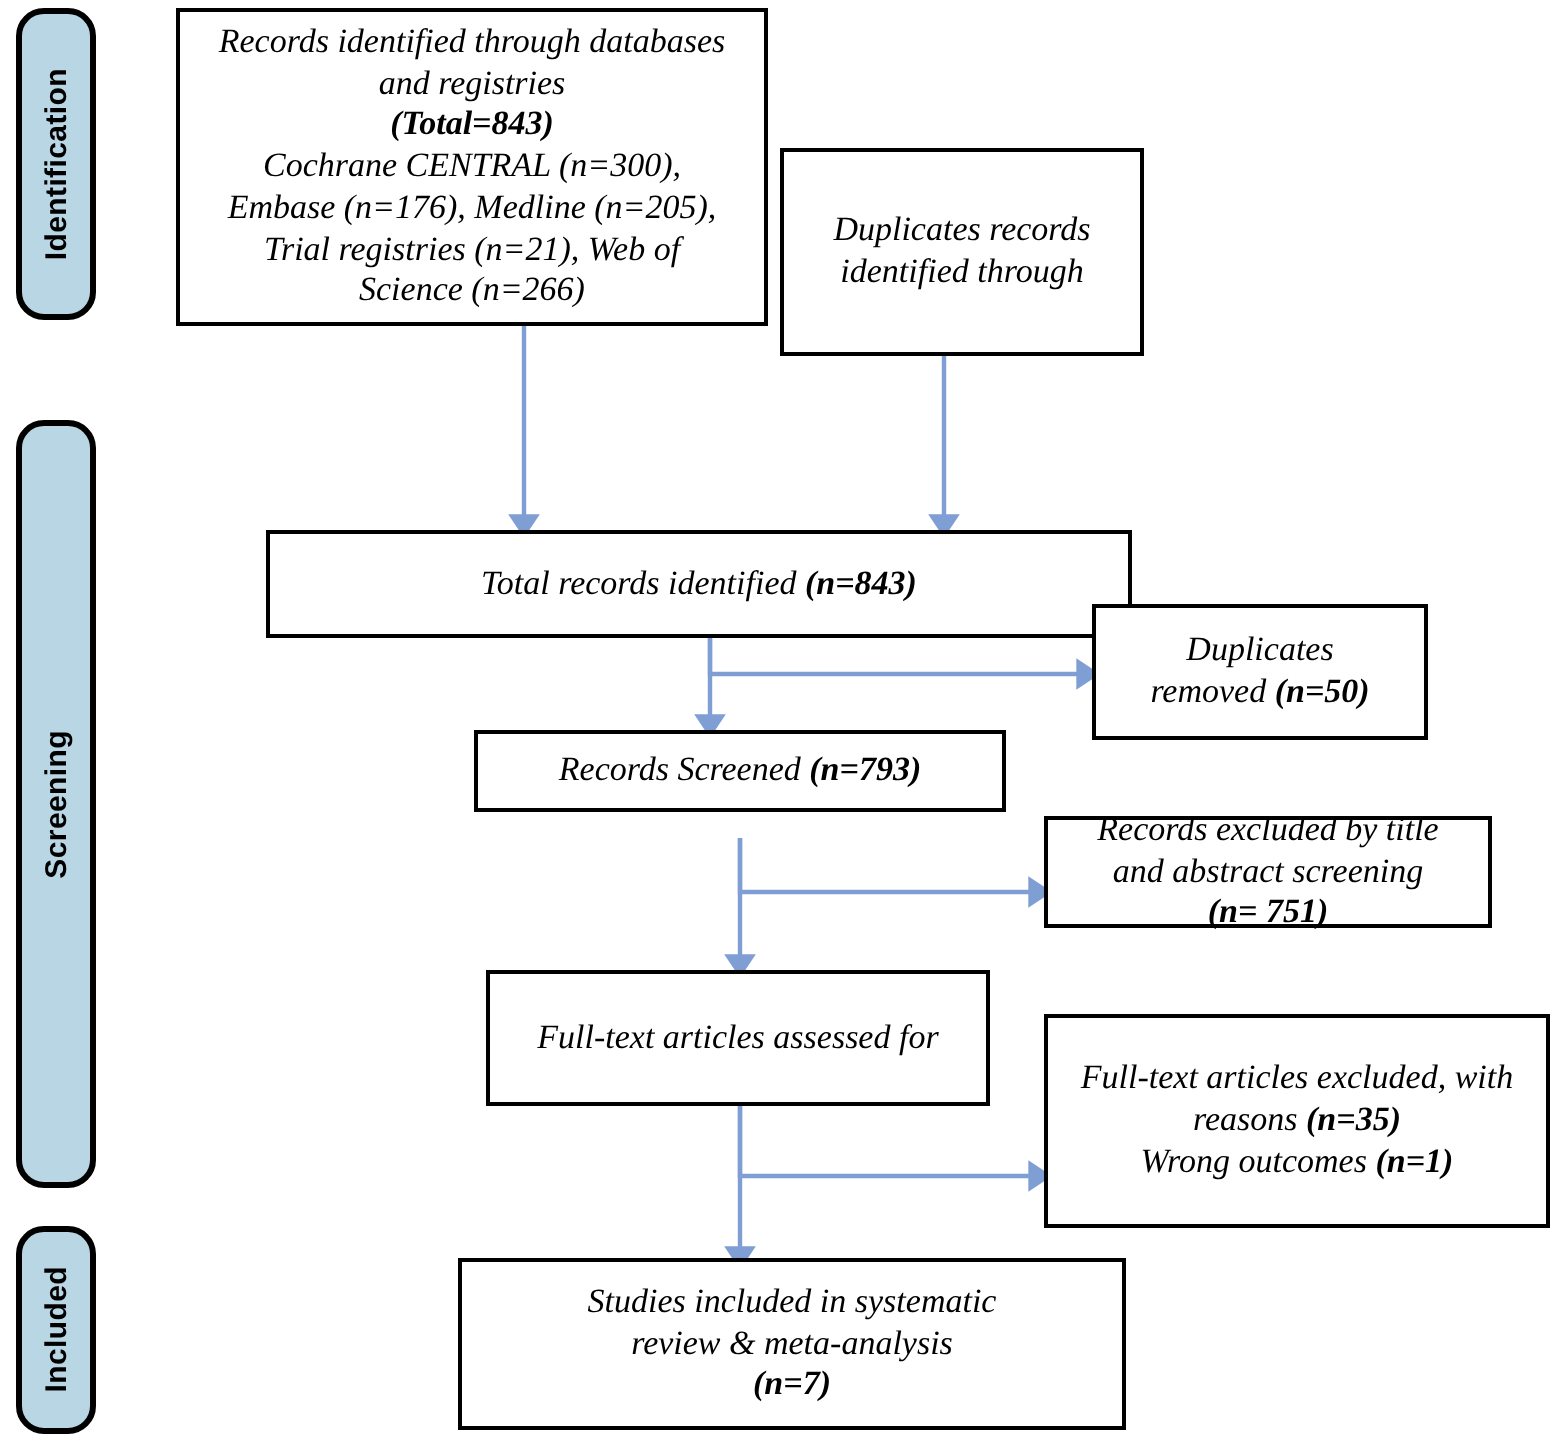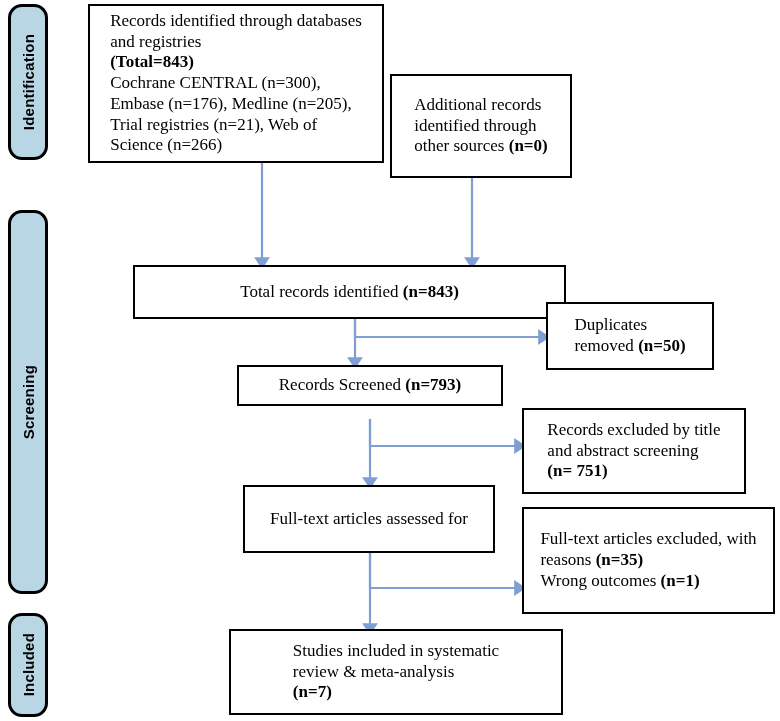--- a/index.html
+++ b/index.html
@@ -51,25 +51,26 @@
     position: absolute;
     background: #ffffff;
     border: 2.5px solid #000000;
     box-sizing: border-box;
     display: flex;
     align-items: center;
     justify-content: center;
     z-index: 2;
   }
   .box-text {
-    text-align: left;
+    text-align: center;
     font-size: 17px;
     line-height: 1.22;
     color: #000000;
     padding: 0 6px;
+    font-style: italic;
   }
   .box-text b { font-weight: bold; }
 </style>
 </head>
 <body>
 
 <div id="canvas">
 
   <svg id="arrows" viewBox="0 0 780 721" width="780" height="721">
     <defs>
@@ -116,23 +117,22 @@
         <div><b>(Total=843)</b></div>
         <div>Cochrane CENTRAL (n=300),</div>
         <div>Embase (n=176), Medline (n=205),</div>
         <div>Trial registries (n=21), Web of</div>
         <div>Science (n=266)</div>
       </div>
   </div>
 
   <div class="flow-box" style="left:390px; top:74px; width:182px; height:104px;">
     <div class="box-text">
-        <div>Additional records</div>
+        <div>Duplicates records</div>
         <div>identified through</div>
-        <div>other sources <b>(n=0)</b></div>
       </div>
   </div>
 
   <div class="flow-box" style="left:133px; top:265px; width:433px; height:54px;">
     <div class="box-text">
         <div>Total records identified  <b>(n=843)</b></div>
       </div>
   </div>
 
   <div class="flow-box" style="left:546px; top:302px; width:168px; height:68px;">
@@ -141,21 +141,21 @@
         <div>removed <b>(n=50)</b></div>
       </div>
   </div>
 
   <div class="flow-box" style="left:237px; top:365px; width:266px; height:41px;">
     <div class="box-text">
         <div>Records Screened <b>(n=793)</b></div>
       </div>
   </div>
 
-  <div class="flow-box" style="left:522px; top:408px; width:224px; height:86px;">
+  <div class="flow-box" style="left:522px; top:408px; width:224px; height:56px;">
     <div class="box-text">
         <div>Records excluded by title</div>
         <div>and abstract screening</div>
         <div><b>(n= 751)</b></div>
       </div>
   </div>
 
   <div class="flow-box" style="left:243px; top:485px; width:252px; height:68px;">
     <div class="box-text">
         <div>Full-text articles assessed for</div>

